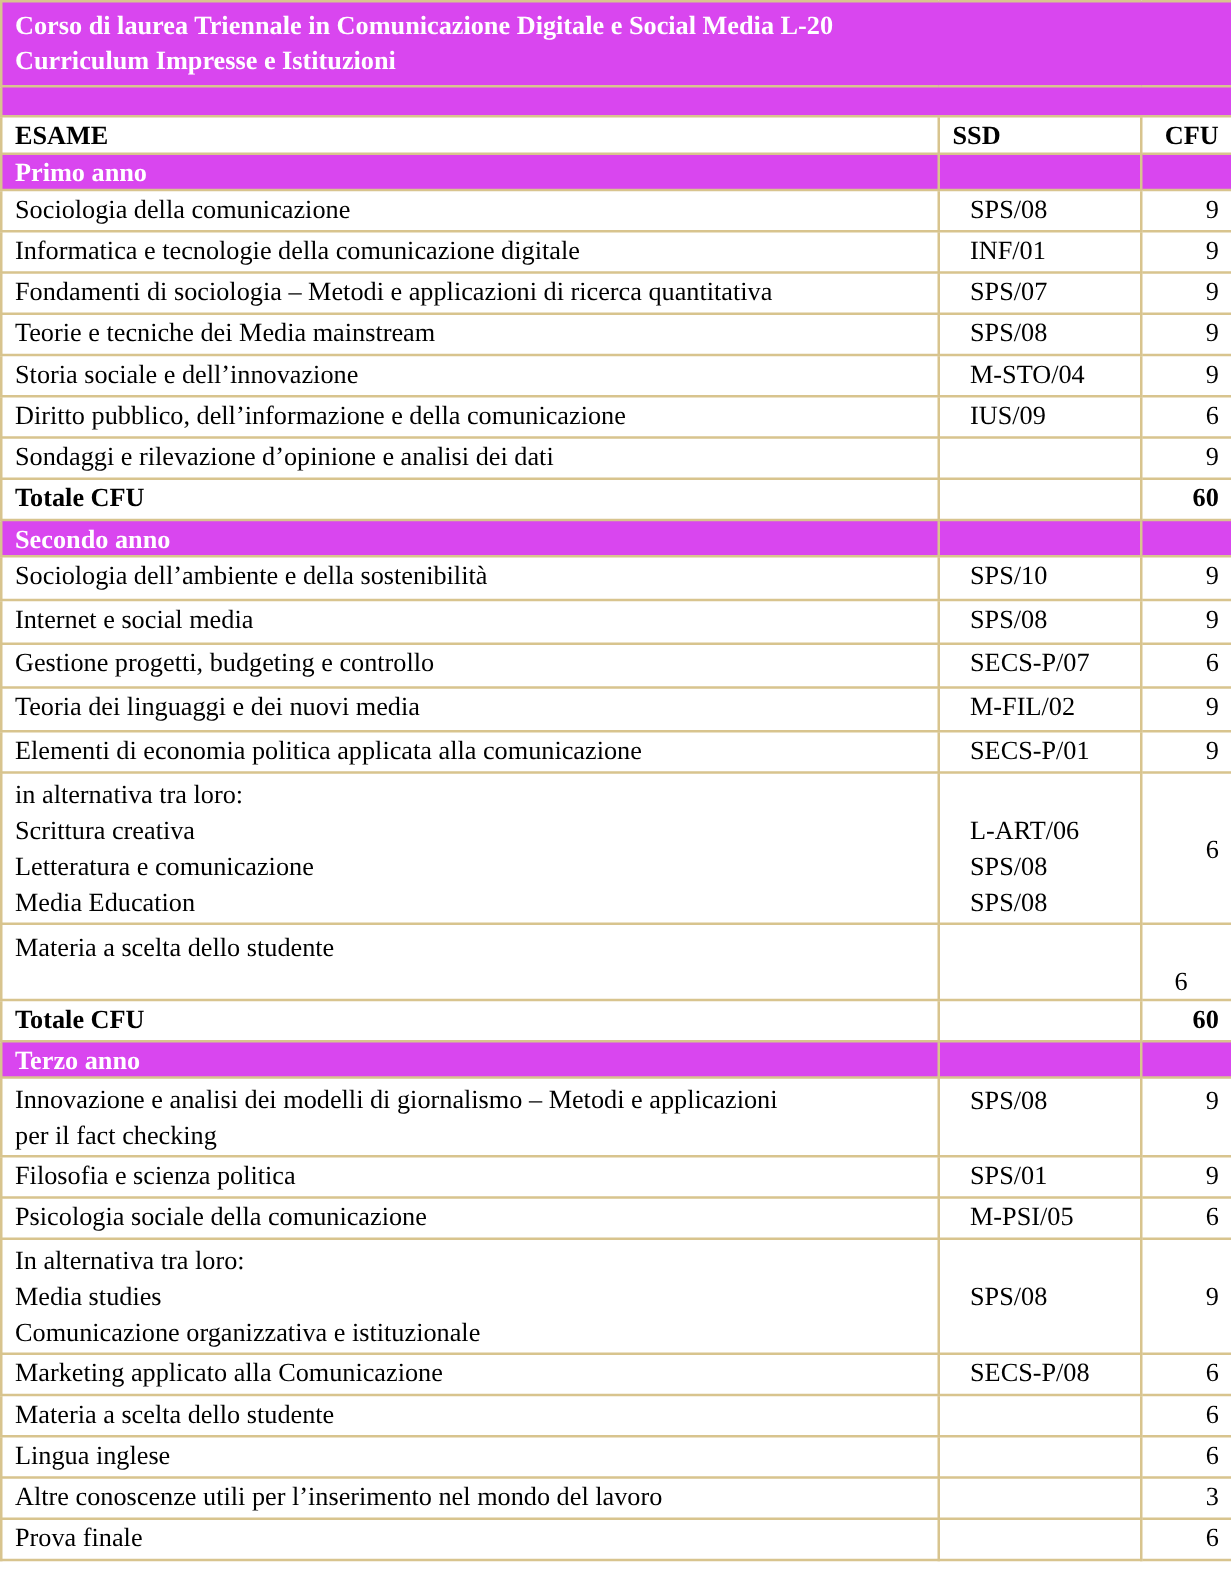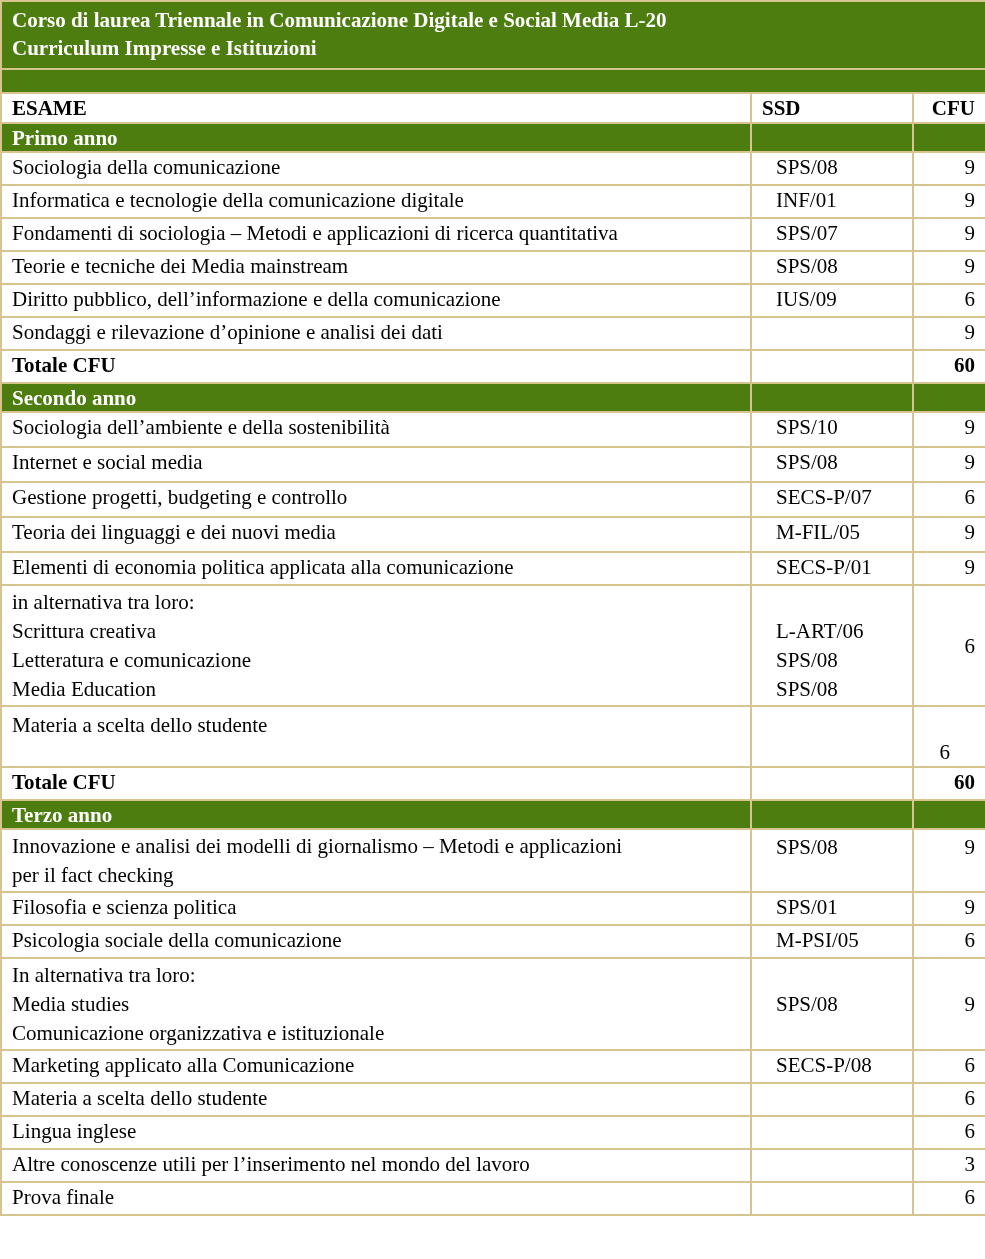--- a/index.html
+++ b/index.html
@@ -2,21 +2,21 @@
 <html><head>
   <meta charset="utf-8">
   <style>
     html, body { margin: 0; padding: 0; background: #ffffff; }
     body { width: 985px; height: 1259px; overflow: hidden; font-family: "Liberation Serif", "DejaVu Serif", serif; color: #000; }
     table { border-collapse: collapse; width: 985px; table-layout: fixed; }
     col.c1 { width: 750px; }
     col.c2 { width: 162px; }
     col.c3 { width: 73px; }
     td { border: 2px solid #d8c48e; font-size: 21px; line-height: 25px; padding: 2px 8px 1px 10px; vertical-align: top; }
-    td.gold { background: #4d7c0f; color: #ffffff; border-color: #d8c48e; }
+    td.gold { background: #d946ef; color: #ffffff; border-color: #d8c48e; }
     tr.title td { font-weight: bold; font-size: 21px; line-height: 28px; padding-top: 4px; padding-bottom: 6px; height: 54px; }
     tr.blank td { height: 22px; padding: 0; }
     tr.header td { font-weight: bold; }
     tr.section td { font-weight: bold; line-height: 24px; }
     tr.total td { font-weight: bold; margin-left: 40px; }
     td.cfu { text-align: right; padding-right: 10px; }
     td.cfu.middle { vertical-align: middle; }
     td.cfu.bottom { vertical-align: bottom; text-align: right; padding-right: 35px; }
     td.ssd { padding-left: 24px; }
     .line { display: block; }
@@ -69,20 +69,25 @@
         <td>Fondamenti di sociologia – Metodi e applicazioni di ricerca quantitativa</td>
         <td class="ssd">SPS/07</td>
         <td class="cfu">9</td>
       </tr>
     <tr class="r30">
         <td>Teorie e tecniche dei Media mainstream</td>
         <td class="ssd">SPS/08</td>
         <td class="cfu">9</td>
       </tr>
     <tr class="r30">
+        <td>Storia sociale e dell’innovazione</td>
+        <td class="ssd">M-STO/04</td>
+        <td class="cfu">9</td>
+      </tr>
+    <tr class="r30">
         <td>Diritto pubblico, dell’informazione e della comunicazione</td>
         <td class="ssd">IUS/09</td>
         <td class="cfu">6</td>
       </tr>
     <tr class="r30">
         <td>Sondaggi e rilevazione d’opinione e analisi dei dati</td>
         <td class="ssd"></td>
         <td class="cfu">9</td>
       </tr>
     <tr class="total r30">
@@ -106,21 +111,21 @@
         <td class="ssd">SPS/08</td>
         <td class="cfu">9</td>
       </tr>
     <tr class="r33">
         <td>Gestione progetti, budgeting e controllo</td>
         <td class="ssd">SECS-P/07</td>
         <td class="cfu">6</td>
       </tr>
     <tr class="r33">
         <td>Teoria dei linguaggi e dei nuovi media</td>
-        <td class="ssd">M-FIL/05</td>
+        <td class="ssd">M-FIL/02</td>
         <td class="cfu">9</td>
       </tr>
     <tr class="r30">
         <td>Elementi di economia politica applicata alla comunicazione</td>
         <td class="ssd">SECS-P/01</td>
         <td class="cfu">9</td>
       </tr>
     <tr>
       <td>
         <span class="mline">in alternativa tra loro:</span>

